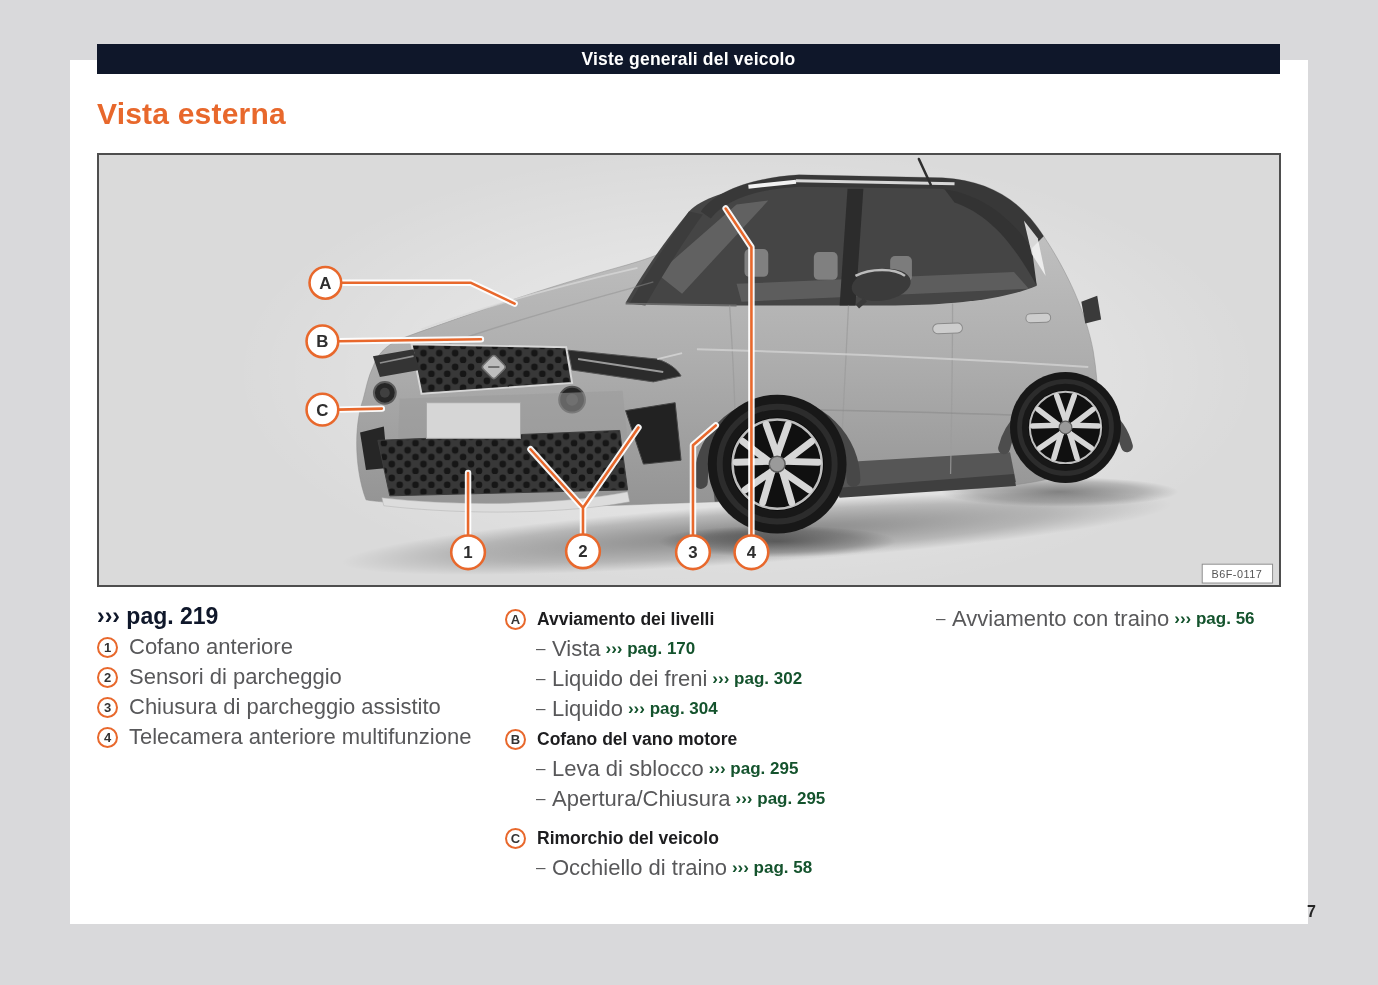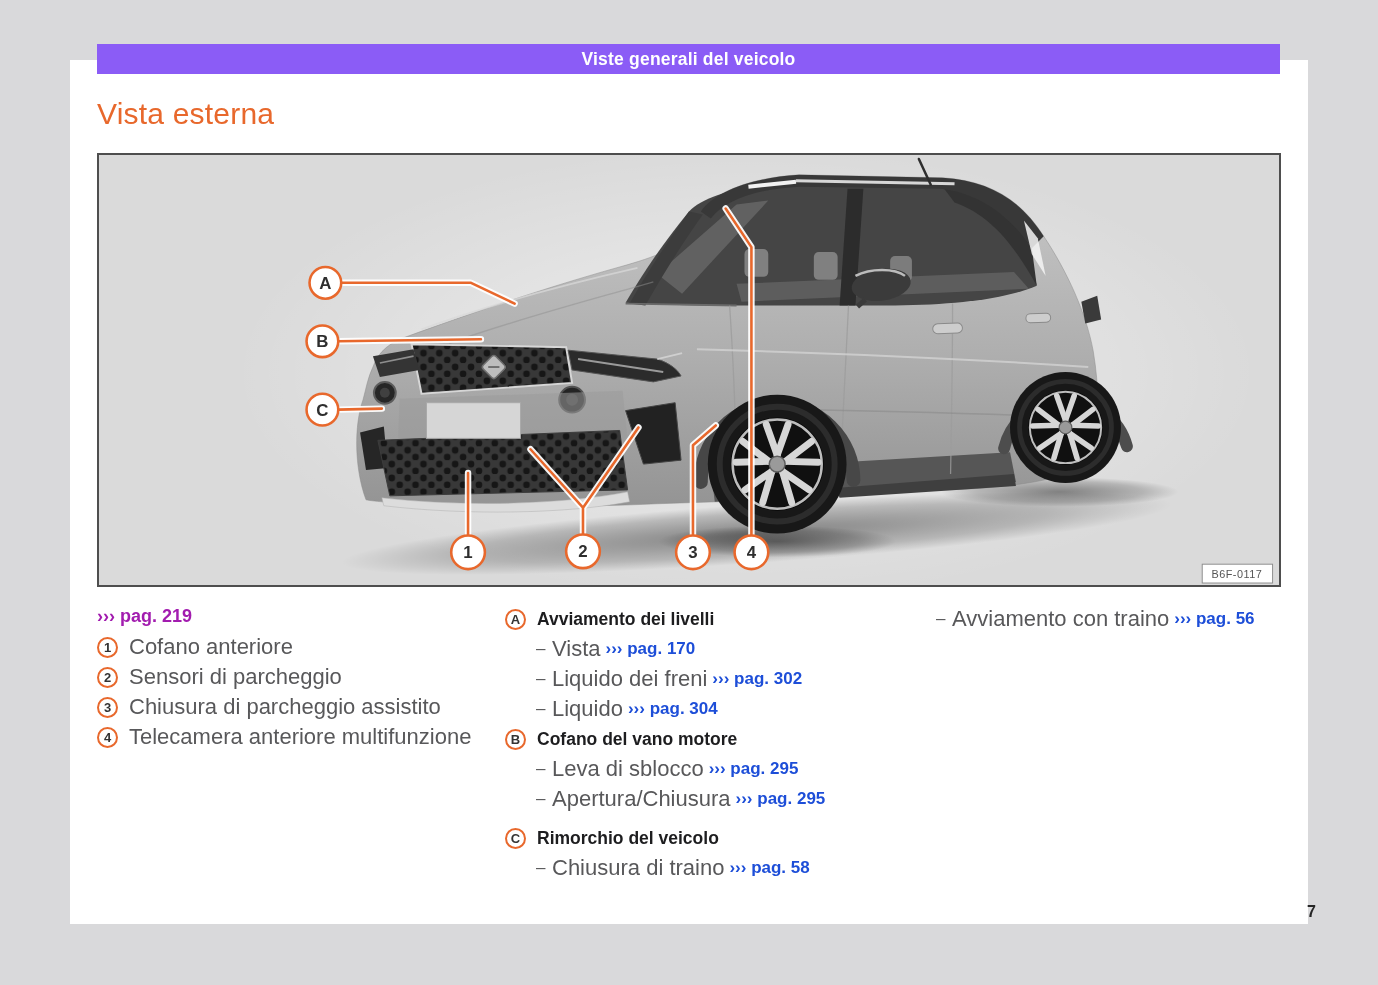--- a/index.html
+++ b/index.html
@@ -9,53 +9,53 @@
     background:#d9d9db;
     position:relative;
     overflow:hidden;
   }
   .page {
     position:absolute; left:70px; top:60px; width:1238px; height:864px;
     background:#ffffff;
   }
   .header-bar {
     position:absolute; left:97px; top:44px; width:1183px; height:30px;
-    background:#8b5cf6; color:#ffffff;
+    background:#0f172a; color:#ffffff;
     display:flex; align-items:center; justify-content:center;
     font-size:17.5px; font-weight:700; letter-spacing:.2px;
   }
   .page-title {
     position:absolute; left:97px; top:97px;
-    color:#e8682c; font-size:30px; font-weight:400; letter-spacing:.2px;
+    color:#e8682c; font-size:30px; font-weight:700; letter-spacing:.2px;
   }
   .figure {
     position:absolute; left:97px; top:153px; width:1184px; height:434px;
     background:#dadada; border:2px solid #4e4e4e;
   }
   .figure svg { display:block; width:100%; height:100%; }
 
   
   .col { position:absolute; }
   .col-left   { left:97px;  top:604px; width:400px; }
   .col-middle { left:505px; top:604px; width:420px; }
   .col-right  { left:936px; top:604px; width:330px; }
 
   .col-title { font-size:17.5px; font-weight:700; color:#1d1d1f; line-height:24px; }
-  .col-title-ref { font-size:18px; font-weight:700; color:#a21caf; line-height:24px; }
+  .col-title-ref { font-size:23px; font-weight:700; color:#0f172a; line-height:24px; }
 
   .row { display:flex; align-items:center; height:30px; }
   .num-list { margin-top:4px; }
   .marker {
     flex:0 0 auto; width:21px; height:21px; border:2px solid #e8682c; border-radius:50%;
     display:inline-flex; align-items:center; justify-content:center;
     font-size:13px; font-weight:700; color:#333333; background:#ffffff;
     margin-right:11px;
   }
   .item-text { font-size:22px; color:#58585a; }
-  .ref { font-size:17px; font-weight:700; color:#1d4ed8; margin-left:5px; white-space:nowrap; }
+  .ref { font-size:17px; font-weight:700; color:#14532d; margin-left:5px; white-space:nowrap; }
   .dash { font-size:17px; color:#58585a; width:16px; flex:0 0 auto; }
   .sub { padding-left:31px; }
   .group-c { margin-top:9px; }
   .col-right .row { height:30px; }
 
   .page-num {
     position:absolute; left:1307px; top:903px;
     font-size:16px; font-weight:700; color:#262626;
   }
 </style>
@@ -329,21 +329,21 @@
     </div>
   </div>
 
   <div class="group group-c">
     <div class="row">
       <span class="marker">C</span>
       <span class="col-title">Rimorchio del veicolo</span>
     </div>
     <div class="row sub">
       <span class="dash">–</span>
-      <span class="item-text">Chiusura di traino</span>
+      <span class="item-text">Occhiello di traino</span>
       <span class="ref">››› pag. 58</span>
     </div>
   </div>
 </div>
 
 <div class="col col-right">
   <div class="row">
     <span class="dash">–</span>
     <span class="item-text">Avviamento con traino</span>
     <span class="ref">››› pag. 56</span>

